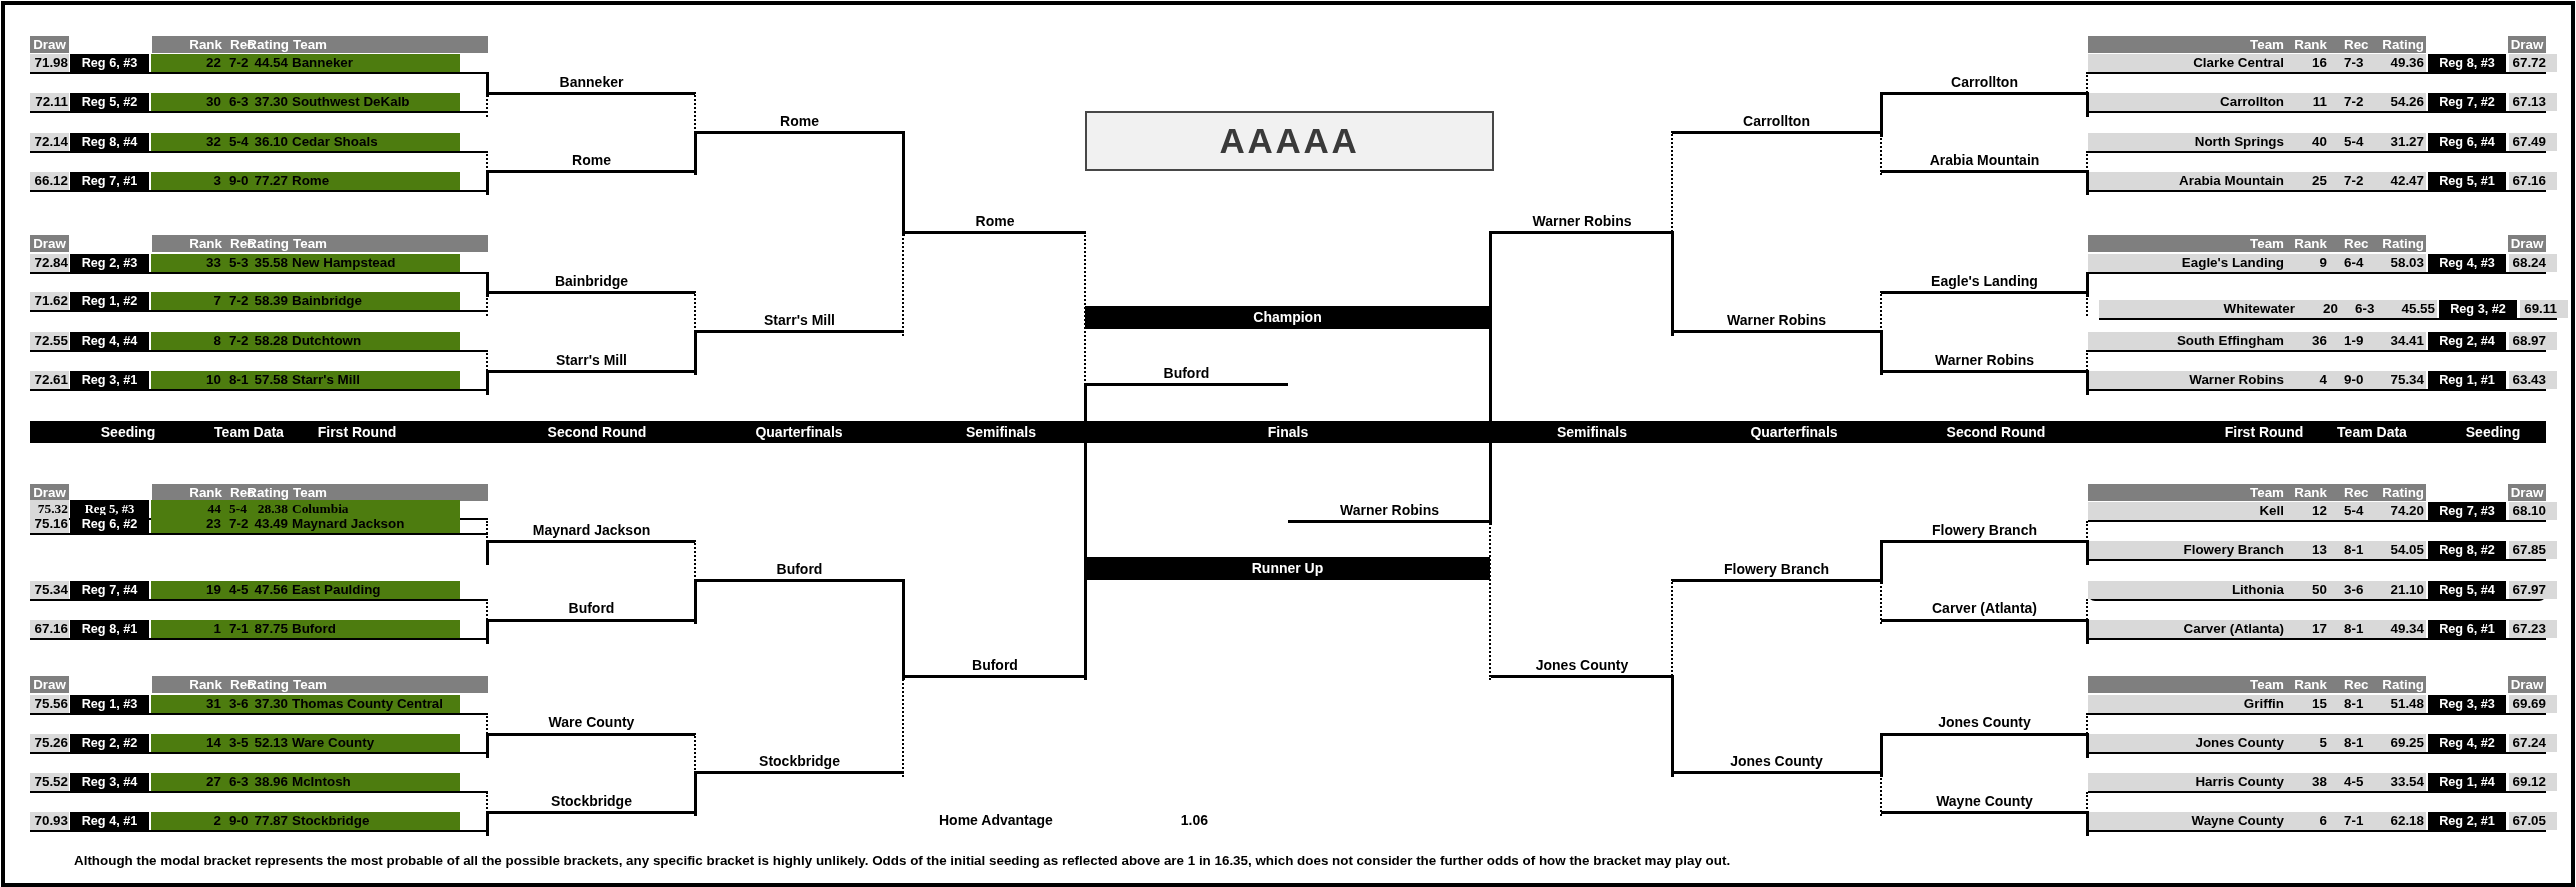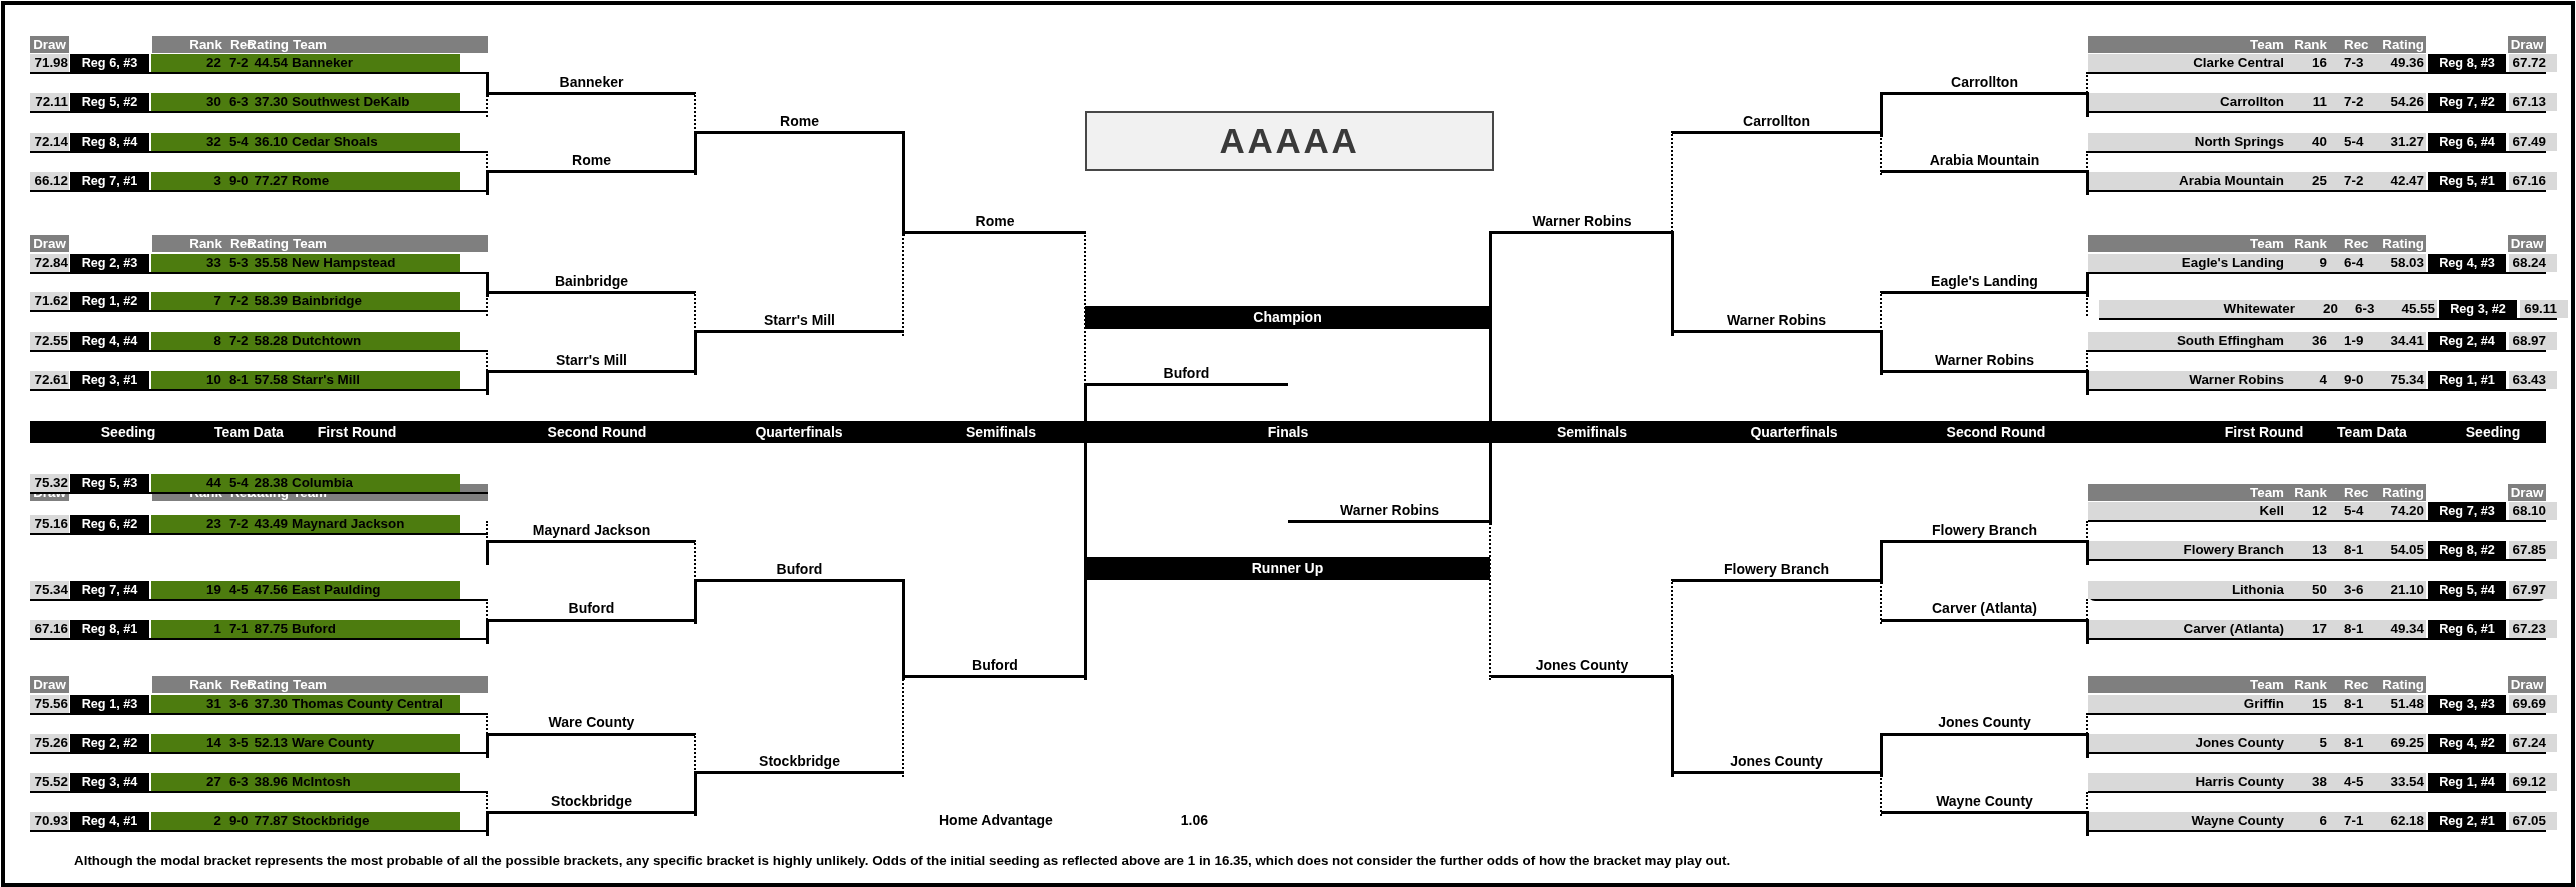--- a/index.html
+++ b/index.html
@@ -285,21 +285,21 @@
   </div>
     <div class="gh" style="top: 484px;">
     <span class="ghbox hdR-band">
       <span class="sub nmR">Team</span>
       <span class="sub rkR">Rank</span>
       <span class="sub rcR">Rec</span>
       <span class="sub rtR">Rating</span>
     </span>
     <span class="ghbox hdR-draw">Draw</span>
   </div>
-    <div class="tr trL" style="top: 474px;">
+    <div class="tr trL" style="top: 500px; font-family: Liberation Serif, serif;">
     <span class="cell cd">75.32</span>
     <span class="cell cs">Reg 5, #3</span>
     <span class="cell cb">
       <span class="sub rk">44</span>
       <span class="sub rc">5-4</span>
       <span class="sub rt">28.38</span>
       <span class="sub nm">Columbia</span>
     </span>
   </div>
     <div class="tr trR" style="top: 502px;">

